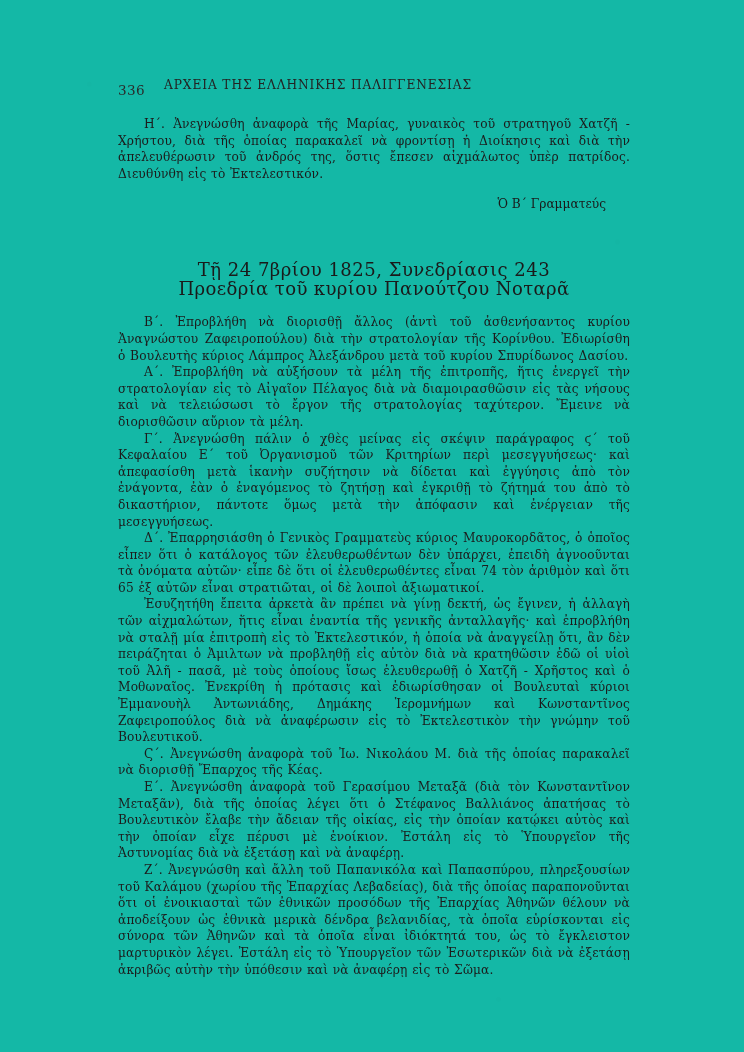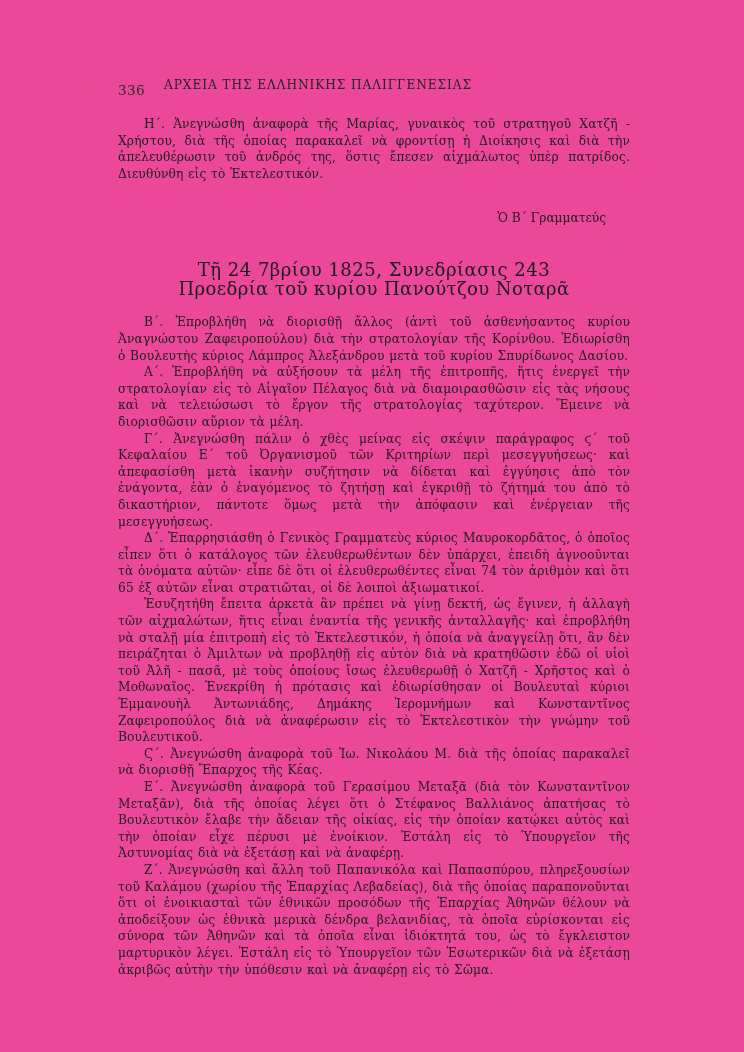--- a/index.html
+++ b/index.html
@@ -10,21 +10,21 @@
   }
   body {
     font-family: "DejaVu Serif", "Liberation Serif", serif;
     color: #1a1a1a;
   }
   .page {
     position: relative;
     width: 744px;
     height: 1052px;
     margin: 0 auto;
-    background: #ec4899;
+    background: #14b8a6;
     overflow: hidden;
   }
   
   .page::before {
     content: "";
     position: absolute;
     inset: 0;
     background:
       radial-gradient(circle at 12% 8%, rgba(0,0,0,0.012) 0 2px, transparent 3px),
       radial-gradient(circle at 83% 23%, rgba(0,0,0,0.010) 0 2px, transparent 3px),
@@ -94,21 +94,20 @@
     top: 0;
   }
   .sign-left .name {
     display: block;
     padding-left: 22px;
   }
   .sign-right {
     position: absolute;
     right: 24px;
     top: 0;
-    margin-top: 14px;
   }
 
   
   .session {
     margin-top: 26px;
     text-align: center;
     font-size: 18px;
     line-height: 19px;
     letter-spacing: 0.5px;
   }

